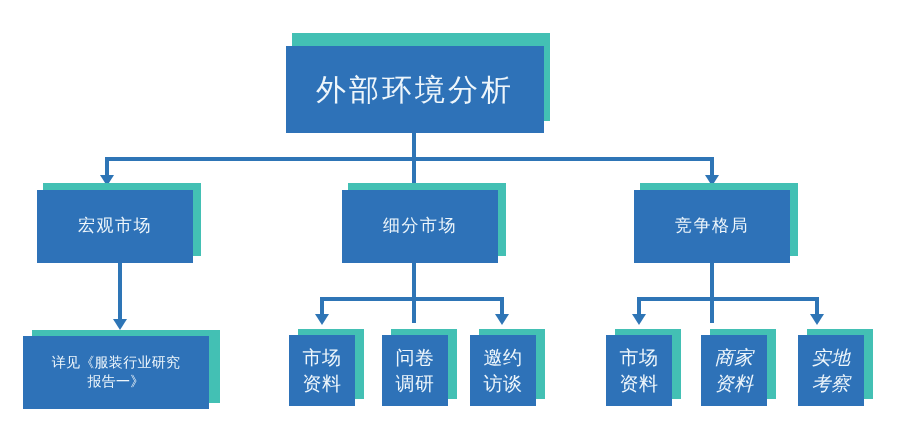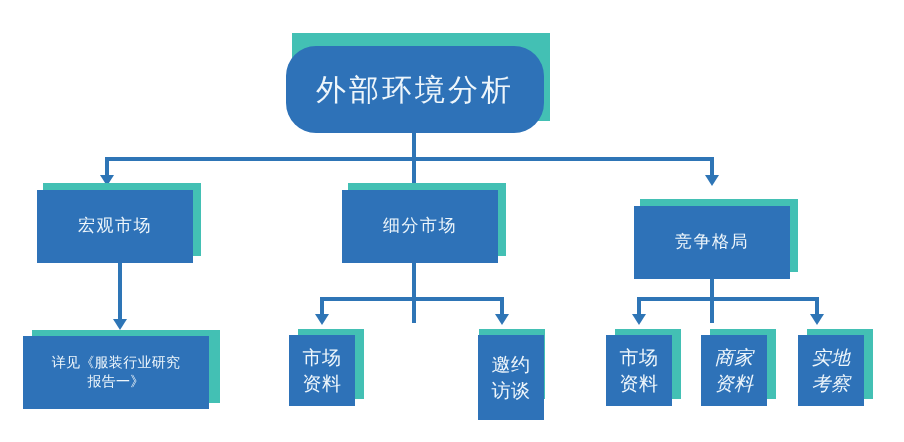--- a/index.html
+++ b/index.html
@@ -35,21 +35,20 @@
     box-sizing: border-box;
     color: #eef6fb;
     text-align: center;
     line-height: 1.32;
     letter-spacing: 0.04em;
     white-space: pre-line;
   }
   .node.root .face {
     font-size: 30px;
     letter-spacing: 0.10em;
-    border-radius: 30px;
   }
   .node.level2 .face {
     font-size: 17px;
     letter-spacing: 0.09em;
   }
   .node.report .face {
     font-size: 14px;
     letter-spacing: 0.02em;
     padding: 0 10px;
   }
@@ -113,41 +112,46 @@
   <div class="node level2" style="left:37px; top:183px; width:170px; height:81px;">
     <div class="shadow" style="left:6px; top:0px; width:158px; height:73px;"></div>
     <div class="face" style="left:0px; top:7px; width:156px; height:73px;">宏观市场</div>
   </div>
 
   <div class="node level2" style="left:342px; top:183px; width:170px; height:81px;">
     <div class="shadow" style="left:6px; top:0px; width:158px; height:73px;"></div>
     <div class="face" style="left:0px; top:7px; width:156px; height:73px;">细分市场</div>
   </div>
 
-  <div class="node level2" style="left:634px; top:183px; width:170px; height:81px;margin-top:16px;">
+  <div class="node level2" style="left:634px; top:183px; width:170px; height:81px;">
     <div class="shadow" style="left:6px; top:0px; width:158px; height:73px;"></div>
     <div class="face" style="left:0px; top:7px; width:156px; height:73px;">竞争格局</div>
   </div>
 
   <div class="node report" style="left:23px; top:330px; width:200px; height:82px;">
     <div class="shadow" style="left:9px; top:0px; width:188px; height:73px;"></div>
     <div class="face" style="left:0px; top:6px; width:186px; height:73px;">详见《服装行业研究
 报告一》</div>
   </div>
 
   <div class="node leaf" style="left:289px; top:329px; width:78px; height:82px;">
     <div class="shadow" style="left:9px; top:0px; width:66px; height:70px;"></div>
     <div class="face" style="left:0px; top:6px; width:66px; height:71px;">市场
 资料</div>
   </div>
 
+  <div class="node leaf" style="left:382px; top:329px; width:78px; height:82px;">
+    <div class="shadow" style="left:9px; top:0px; width:66px; height:70px;"></div>
+    <div class="face" style="left:0px; top:6px; width:66px; height:71px;">问卷
+调研</div>
+  </div>
 
   <div class="node leaf" style="left:470px; top:329px; width:78px; height:82px;">
     <div class="shadow" style="left:9px; top:0px; width:66px; height:70px;"></div>
-    <div class="face" style="left:8px; top:6px; width:66px; height:85px;">邀约
+    <div class="face" style="left:0px; top:6px; width:66px; height:71px;">邀约
 访谈</div>
   </div>
 
   <div class="node leaf" style="left:606px; top:329px; width:78px; height:82px;">
     <div class="shadow" style="left:9px; top:0px; width:66px; height:70px;"></div>
     <div class="face" style="left:0px; top:6px; width:66px; height:71px;">市场
 资料</div>
   </div>
 
   <div class="node leaf" style="left:701px; top:329px; width:78px; height:82px;">

